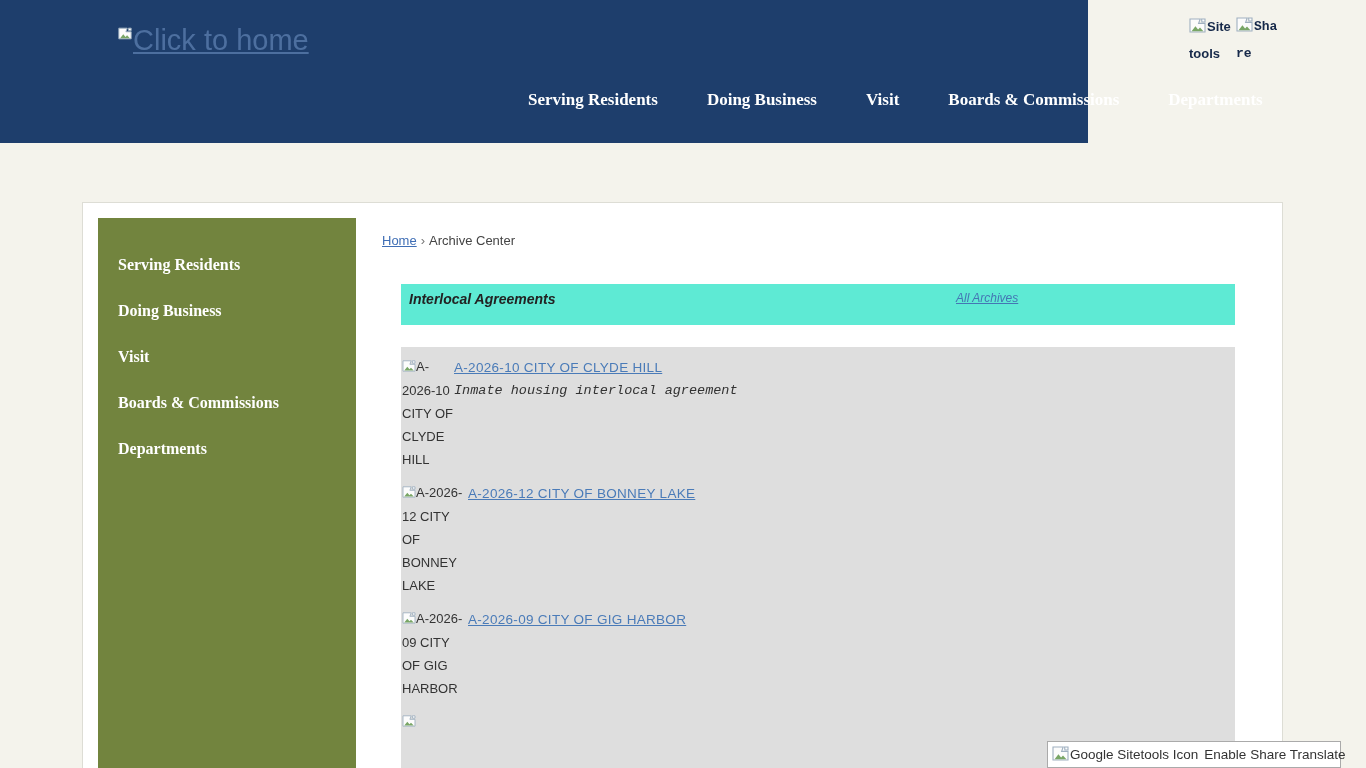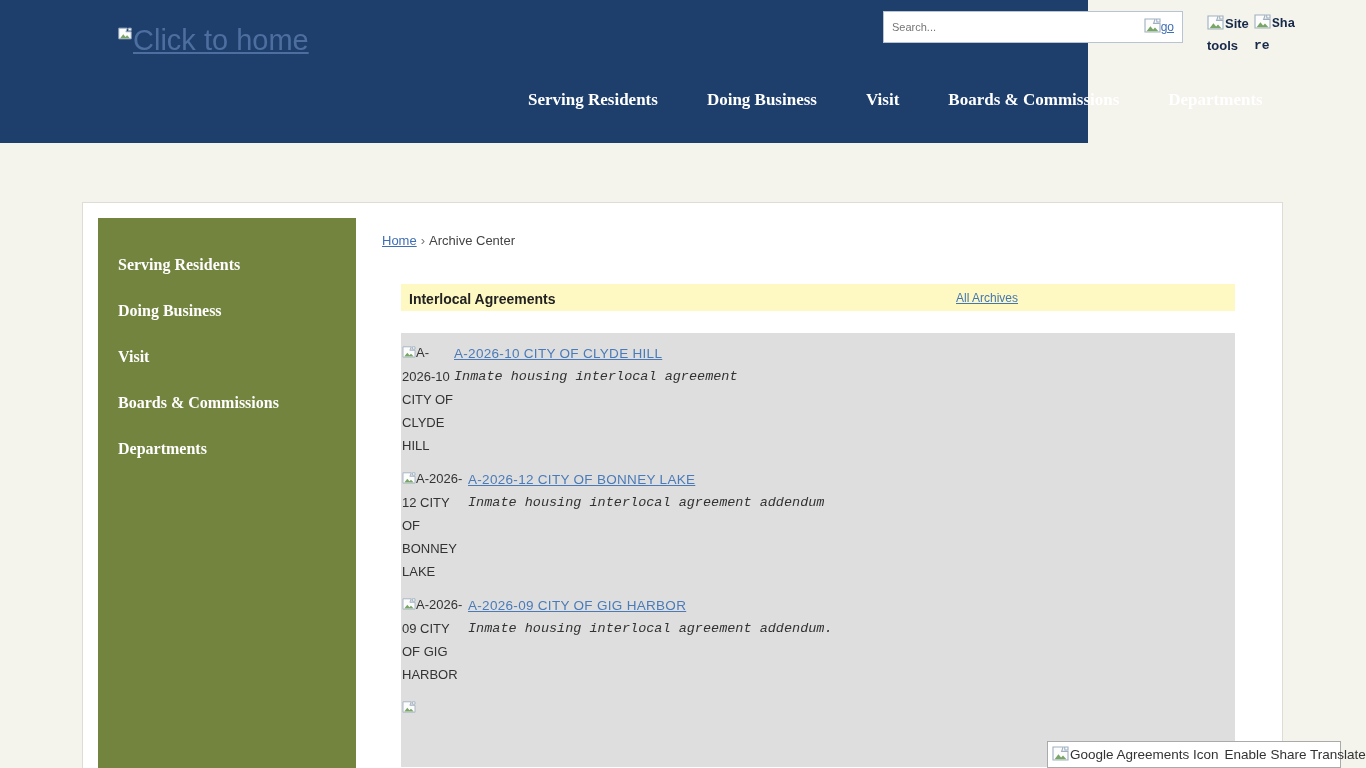--- a/index.html
+++ b/index.html
@@ -13,21 +13,21 @@
   .home-link .bi { vertical-align:10px; margin-right:1px; }
 
   .search-box { position:absolute; left:883px; top:11px; width:300px; height:32px;
     background:#ffffff; border:1px solid #b9c4d3; display:flex; align-items:center; padding:0 8px; }
   .search-box input { flex:1; border:none; outline:none; font-size:11px; color:#444;
     font-family:"Liberation Sans", sans-serif; background:transparent; }
   .go-link { font-size:12px; color:#3f6eb5; text-decoration:underline; cursor:pointer; white-space:nowrap; }
   .go-link .bi { vertical-align:-2px; }
 
   .tool-link { position:absolute; top:14px; width:46px; font-size:13px; font-weight:bold;
-    color:#16294a; line-height:20px; cursor:pointer; word-break:break-all; text-align:left;margin-left:18px; }
+    color:#16294a; line-height:25px; cursor:pointer; word-break:break-all; text-align:left; }
   .tool-link .bi { vertical-align:-2px; margin-right:1px; }
   .tool-link.site-tools { left:1189px; }
   .tool-link.share { left:1236px;font-family:Liberation Mono, monospace; }
 
   .main-nav { position:absolute; left:528px; top:90px; display:flex; gap:49px; }
   .main-nav .nav-item { color:#ffffff; font-family:"Liberation Serif", serif; font-weight:bold;
     font-size:17px; cursor:pointer; white-space:nowrap; }
 
   
   .content-container { position:absolute; left:82px; top:202px; width:1201px; height:700px;
@@ -36,21 +36,21 @@
   .sidebar { position:absolute; left:15px; top:15px; width:258px; height:680px;
     background:#72843e; padding-top:24px; }
   .sidebar .side-item { color:#ffffff; font-family:"Liberation Serif", serif; font-weight:bold;
     font-size:16px; padding:14px 10px 14px 20px; cursor:pointer; }
 
   .breadcrumb { position:absolute; left:299px; top:30px; font-size:13px; color:#444;text-align:center; }
   .breadcrumb .crumb-home { color:#3f6eb5; text-decoration:underline; cursor:pointer; }
   .breadcrumb .crumb-sep { color:#777; margin:0 4px; }
 
   .archive-module { position:absolute; left:318px; top:81px; width:834px; }
-  .archive-header { position:relative; height:27px; background:#fef9c3; }
+  .archive-header { position:relative; height:41px; background:#5eead4;font-style:italic; }
   .archive-title { position:absolute; left:8px; top:7px; font-size:14px; font-weight:bold; color:#222; }
   .all-archives-link { position:absolute; left:555px; top:7px; font-size:12px; color:#4476b4;
     text-decoration:underline; cursor:pointer; }
 
   .archive-list { margin-top:22px; background:#dedede; min-height:434px; padding:8px 8px 0 1px; }
   .archive-item { display:flex; margin-bottom:10px; }
   .archive-item .img-alt { flex:none; font-size:13px; color:#333; line-height:23px; }
   .archive-item:nth-child(1) .img-alt { width:52px; }
   .archive-item:nth-child(2) .img-alt, .archive-item:nth-child(3) .img-alt { width:66px; }
   .archive-item .img-alt .bi { vertical-align:-1px; }
@@ -72,28 +72,20 @@
 </head>
 <body>
 
 <header class="site-header">
   <a class="home-link"><span class="bi"><svg width="14" height="13" viewBox="0 0 17 15">
           <path d="M1 1 H11.2 L9.6 5.4 H16 V14 H1 Z" fill="#fcfcfc" stroke="#9fb0c0" stroke-width="1.1"></path>
           <path d="M12.6 1 H16 V4 H12.9 Z" fill="#fcfcfc" stroke="#9fb0c0" stroke-width="1.1"></path>
           <path d="M2.6 13.2 L6.4 8.3 L9.1 11.6 L11 9.6 L14.4 13.2 Z" fill="#79a666"></path>
         </svg></span><span>Click to home</span></a>
 
-  <div class="search-box">
-    <input type="text" placeholder="Search..." style="">
-    <a class="go-link"><span class="bi"><svg width="17" height="15" viewBox="0 0 17 15">
-            <path d="M1 1 H11.2 L9.6 5.4 H16 V14 H1 Z" fill="#fcfcfc" stroke="#9fb0c0" stroke-width="1.1"></path>
-            <path d="M12.6 1 H16 V4 H12.9 Z" fill="#fcfcfc" stroke="#9fb0c0" stroke-width="1.1"></path>
-            <path d="M2.6 13.2 L6.4 8.3 L9.1 11.6 L11 9.6 L14.4 13.2 Z" fill="#79a666"></path>
-          </svg></span><span>go</span></a>
-  </div>
 
   <a class="tool-link site-tools"><span class="bi"><svg width="17" height="15" viewBox="0 0 17 15">
           <path d="M1 1 H11.2 L9.6 5.4 H16 V14 H1 Z" fill="#fcfcfc" stroke="#9fb0c0" stroke-width="1.1"></path>
           <path d="M12.6 1 H16 V4 H12.9 Z" fill="#fcfcfc" stroke="#9fb0c0" stroke-width="1.1"></path>
           <path d="M2.6 13.2 L6.4 8.3 L9.1 11.6 L11 9.6 L14.4 13.2 Z" fill="#79a666"></path>
         </svg></span><span>Sitetools</span></a>
 
   <a class="tool-link share"><span class="bi"><svg width="17" height="15" viewBox="0 0 17 15">
           <path d="M1 1 H11.2 L9.6 5.4 H16 V14 H1 Z" fill="#fcfcfc" stroke="#9fb0c0" stroke-width="1.1"></path>
           <path d="M12.6 1 H16 V4 H12.9 Z" fill="#fcfcfc" stroke="#9fb0c0" stroke-width="1.1"></path>
@@ -144,33 +136,31 @@
       </div>
 
       <div class="archive-item">
         <div class="img-alt"><span class="bi"><svg width="14" height="12" viewBox="0 0 17 15">
                 <path d="M1 1 H11.2 L9.6 5.4 H16 V14 H1 Z" fill="#fcfcfc" stroke="#9fb0c0" stroke-width="1.1"></path>
                 <path d="M12.6 1 H16 V4 H12.9 Z" fill="#fcfcfc" stroke="#9fb0c0" stroke-width="1.1"></path>
                 <path d="M2.6 13.2 L6.4 8.3 L9.1 11.6 L11 9.6 L14.4 13.2 Z" fill="#79a666"></path>
               </svg></span><span>A-2026-12 CITY OF BONNEY LAKE</span></div>
         <div class="item-body">
           <div><a class="item-title">A-2026-12 CITY OF BONNEY LAKE</a></div>
-          <div class="item-desc">Inmate housing interlocal agreement addendum</div>
         </div>
       </div>
 
       <div class="archive-item">
         <div class="img-alt"><span class="bi"><svg width="14" height="12" viewBox="0 0 17 15">
                 <path d="M1 1 H11.2 L9.6 5.4 H16 V14 H1 Z" fill="#fcfcfc" stroke="#9fb0c0" stroke-width="1.1"></path>
                 <path d="M12.6 1 H16 V4 H12.9 Z" fill="#fcfcfc" stroke="#9fb0c0" stroke-width="1.1"></path>
                 <path d="M2.6 13.2 L6.4 8.3 L9.1 11.6 L11 9.6 L14.4 13.2 Z" fill="#79a666"></path>
               </svg></span><span>A-2026-09 CITY OF GIG HARBOR</span></div>
         <div class="item-body">
           <div><a class="item-title">A-2026-09 CITY OF GIG HARBOR</a></div>
-          <div class="item-desc">Inmate housing interlocal agreement addendum.</div>
         </div>
       </div>
 
       <div class="archive-item stub">
         <div class="img-alt"><span class="bi"><svg width="14" height="12" viewBox="0 0 17 15">
                 <path d="M1 1 H11.2 L9.6 5.4 H16 V14 H1 Z" fill="#fcfcfc" stroke="#9fb0c0" stroke-width="1.1"></path>
                 <path d="M12.6 1 H16 V4 H12.9 Z" fill="#fcfcfc" stroke="#9fb0c0" stroke-width="1.1"></path>
                 <path d="M2.6 13.2 L6.4 8.3 L9.1 11.6 L11 9.6 L14.4 13.2 Z" fill="#79a666"></path>
               </svg></span></div>
       </div>
@@ -178,15 +168,15 @@
     </div>
   </div>
 </div>
 
 <div class="translate-bar">
   <span class="bi"><svg width="17" height="15" viewBox="0 0 17 15">
         <path d="M1 1 H11.2 L9.6 5.4 H16 V14 H1 Z" fill="#fcfcfc" stroke="#9fb0c0" stroke-width="1.1"></path>
         <path d="M12.6 1 H16 V4 H12.9 Z" fill="#fcfcfc" stroke="#9fb0c0" stroke-width="1.1"></path>
         <path d="M2.6 13.2 L6.4 8.3 L9.1 11.6 L11 9.6 L14.4 13.2 Z" fill="#79a666"></path>
       </svg></span>
-  <span class="translate-alt">Google Agreements Icon</span>
+  <span class="translate-alt">Google Sitetools Icon</span>
   <a class="translate-label">Enable Share Translate</a>
 </div>
 
 </body></html>

